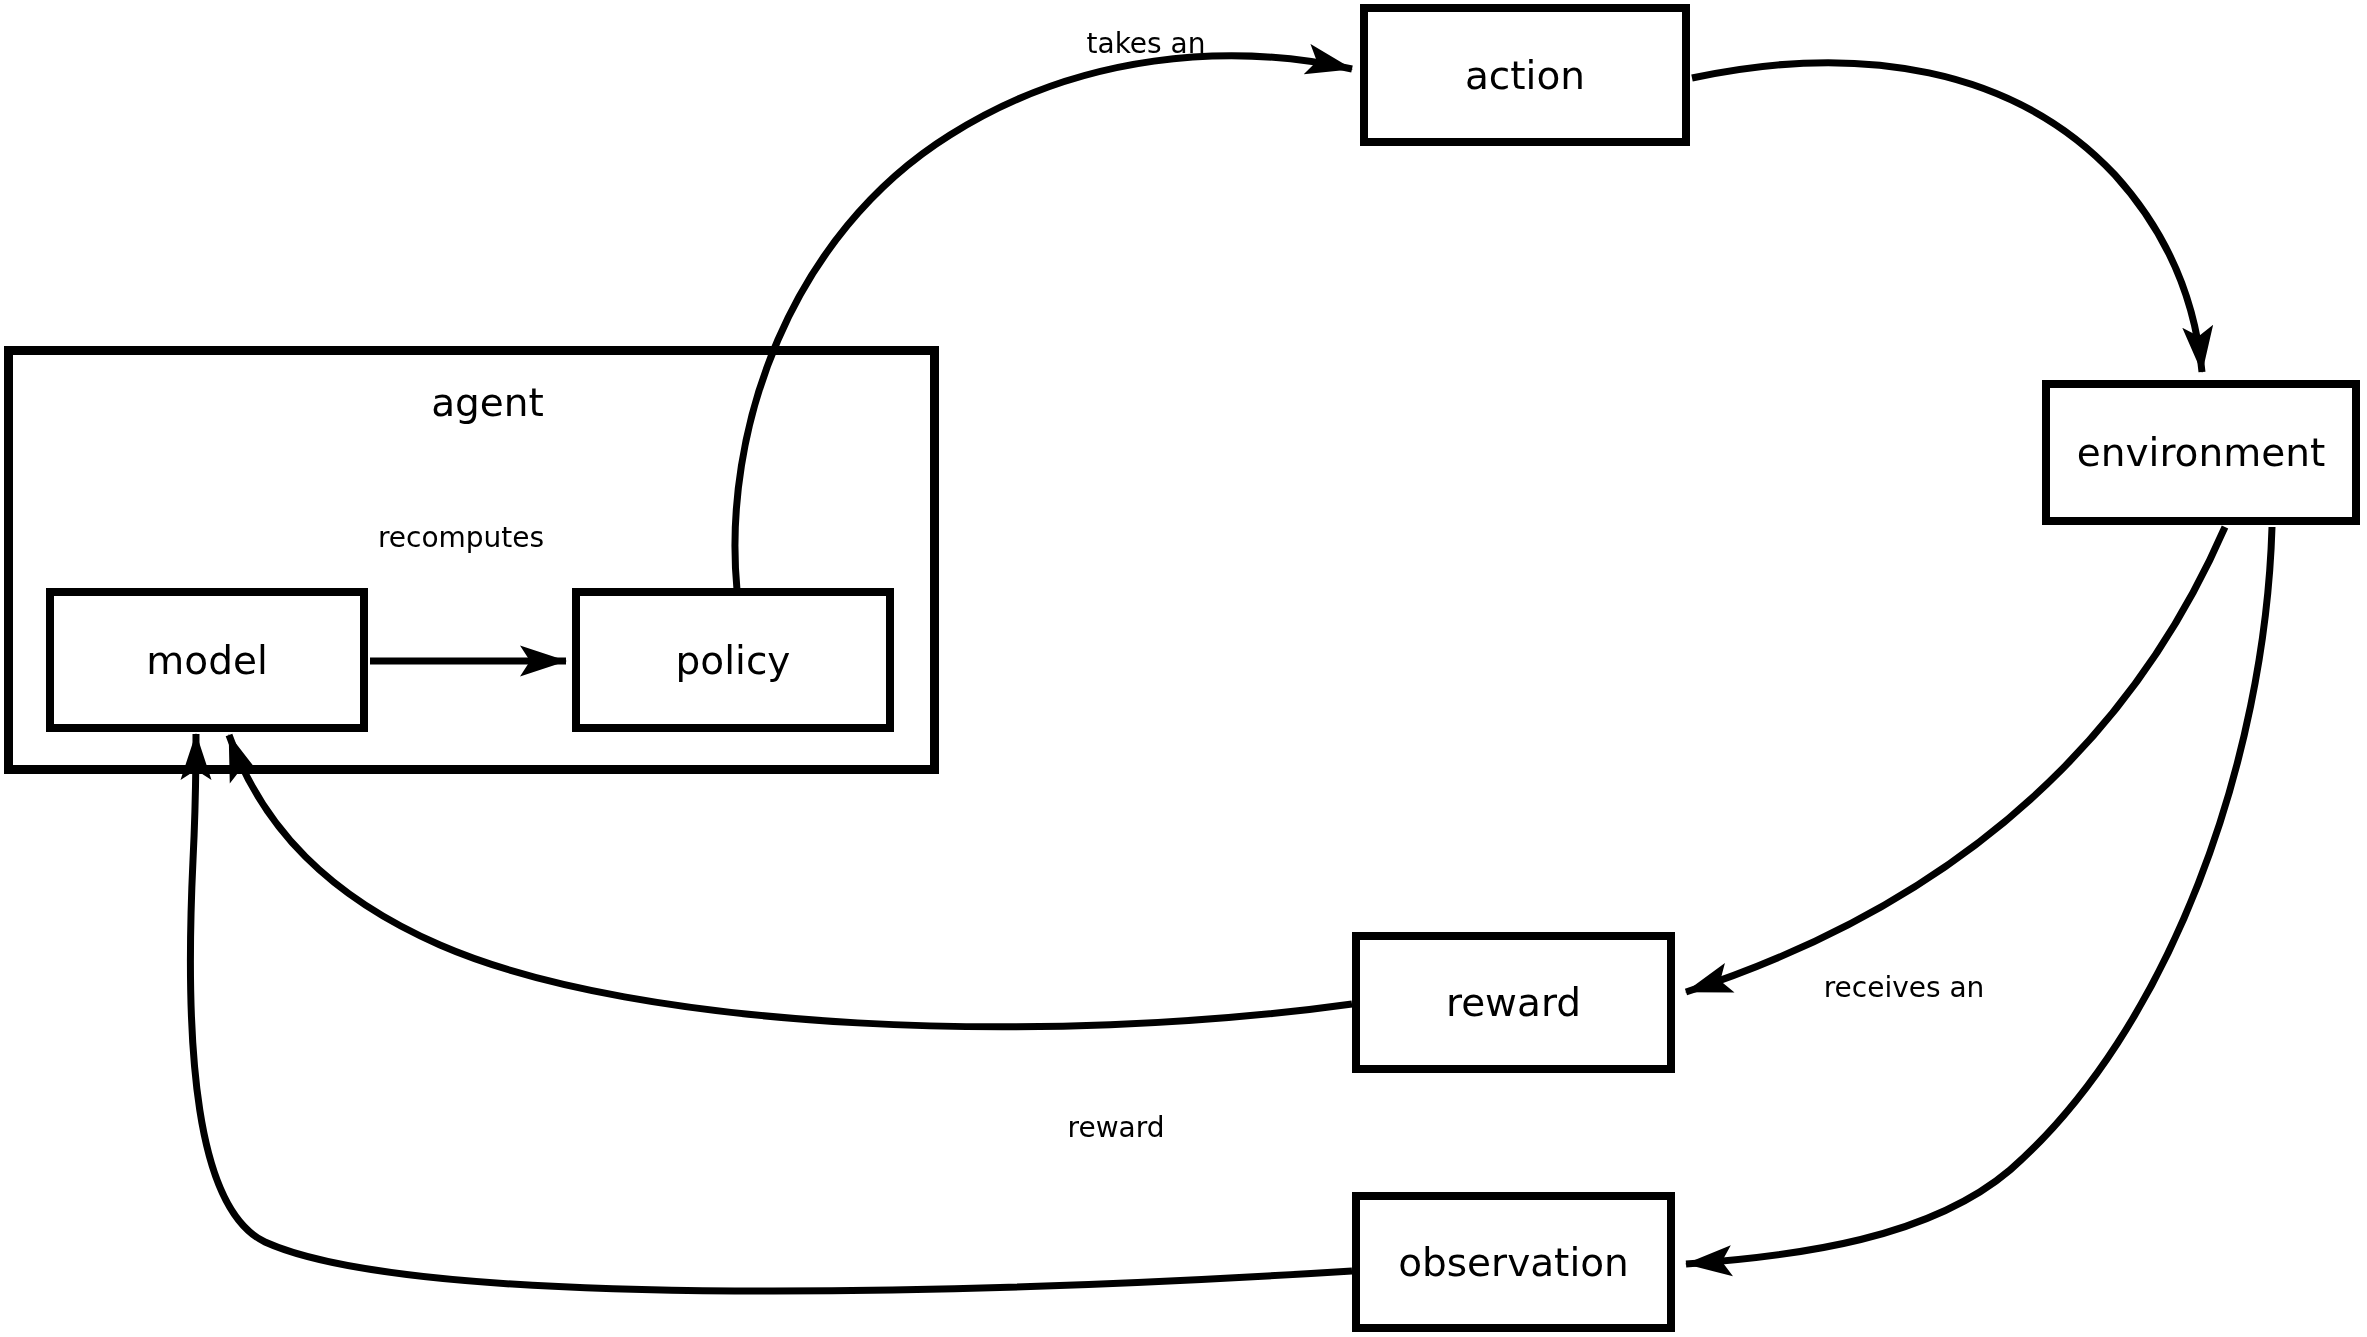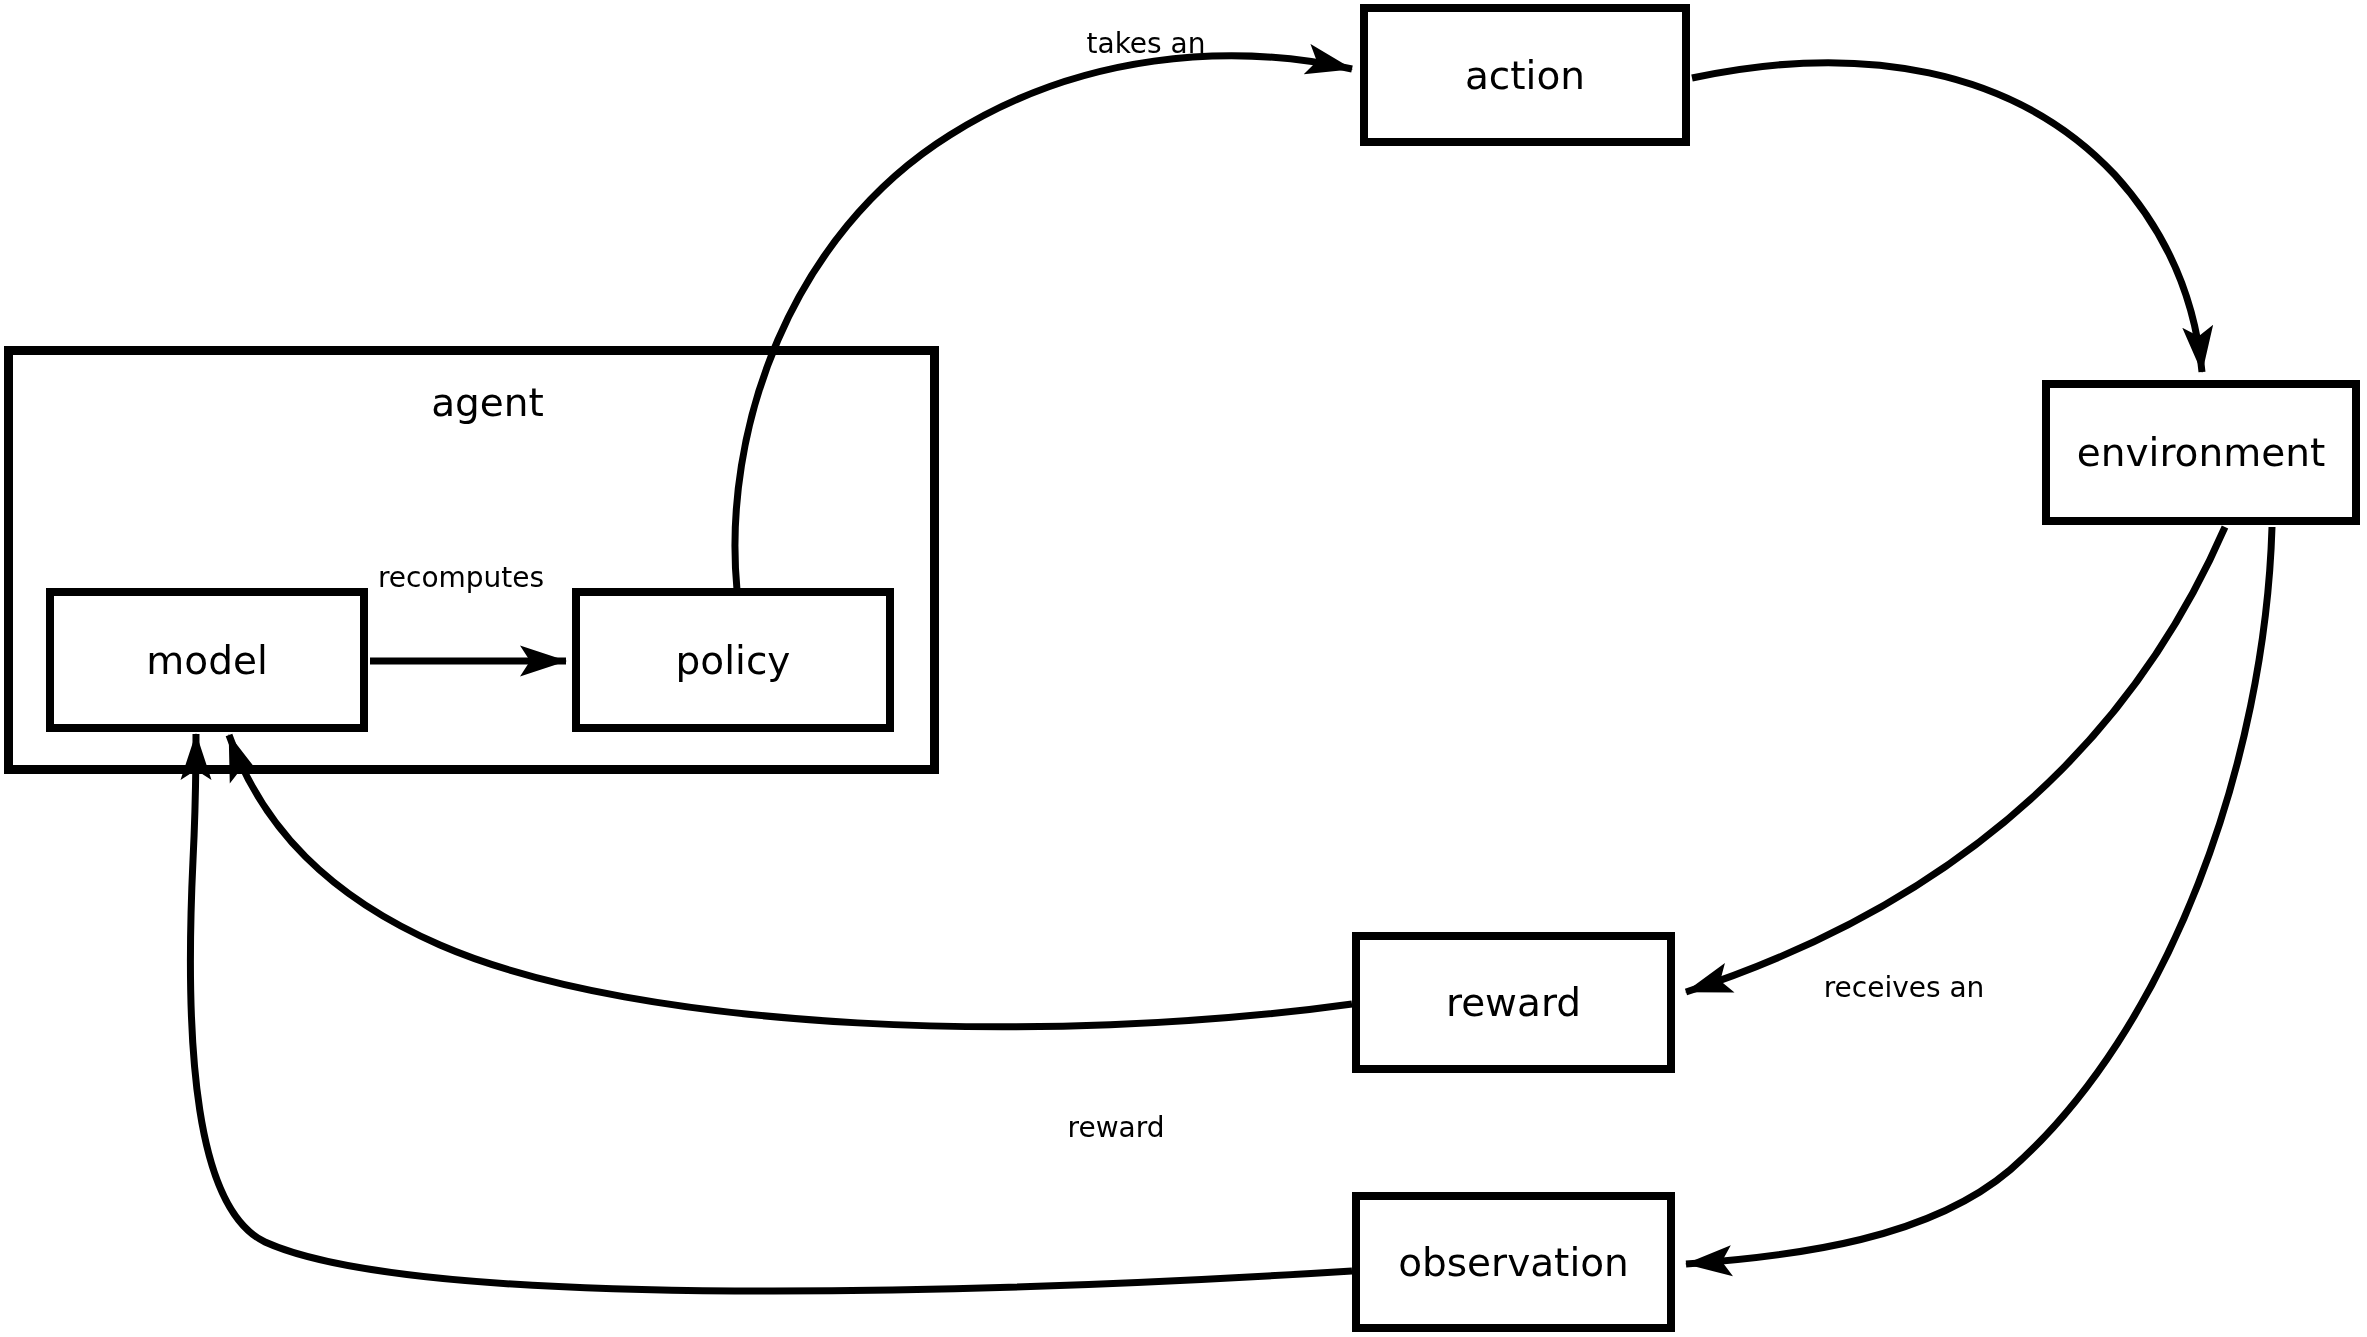--- a/index.html
+++ b/index.html
@@ -96,21 +96,21 @@
   </div>
 
   <div class="node" style="left:1352px; top:932px; width:323px; height:141px;">
     <span>reward</span>
   </div>
 
   <div class="node" style="left:1352px; top:1192px; width:323px; height:140px;">
     <span>observation</span>
   </div>
 
-  <div class="edge-label" style="left:461px; top:522px;margin-top:40px;">recomputes</div>
+  <div class="edge-label" style="left:461px; top:522px;">recomputes</div>
 
   <div class="edge-label" style="left:1146px; top:28px;">takes an</div>
 
   <div class="edge-label" style="left:1904px; top:972px;">receives an</div>
 
   <div class="edge-label" style="left:1116px; top:1112px;">reward</div>
 
 </div>
 
 </body></html>

